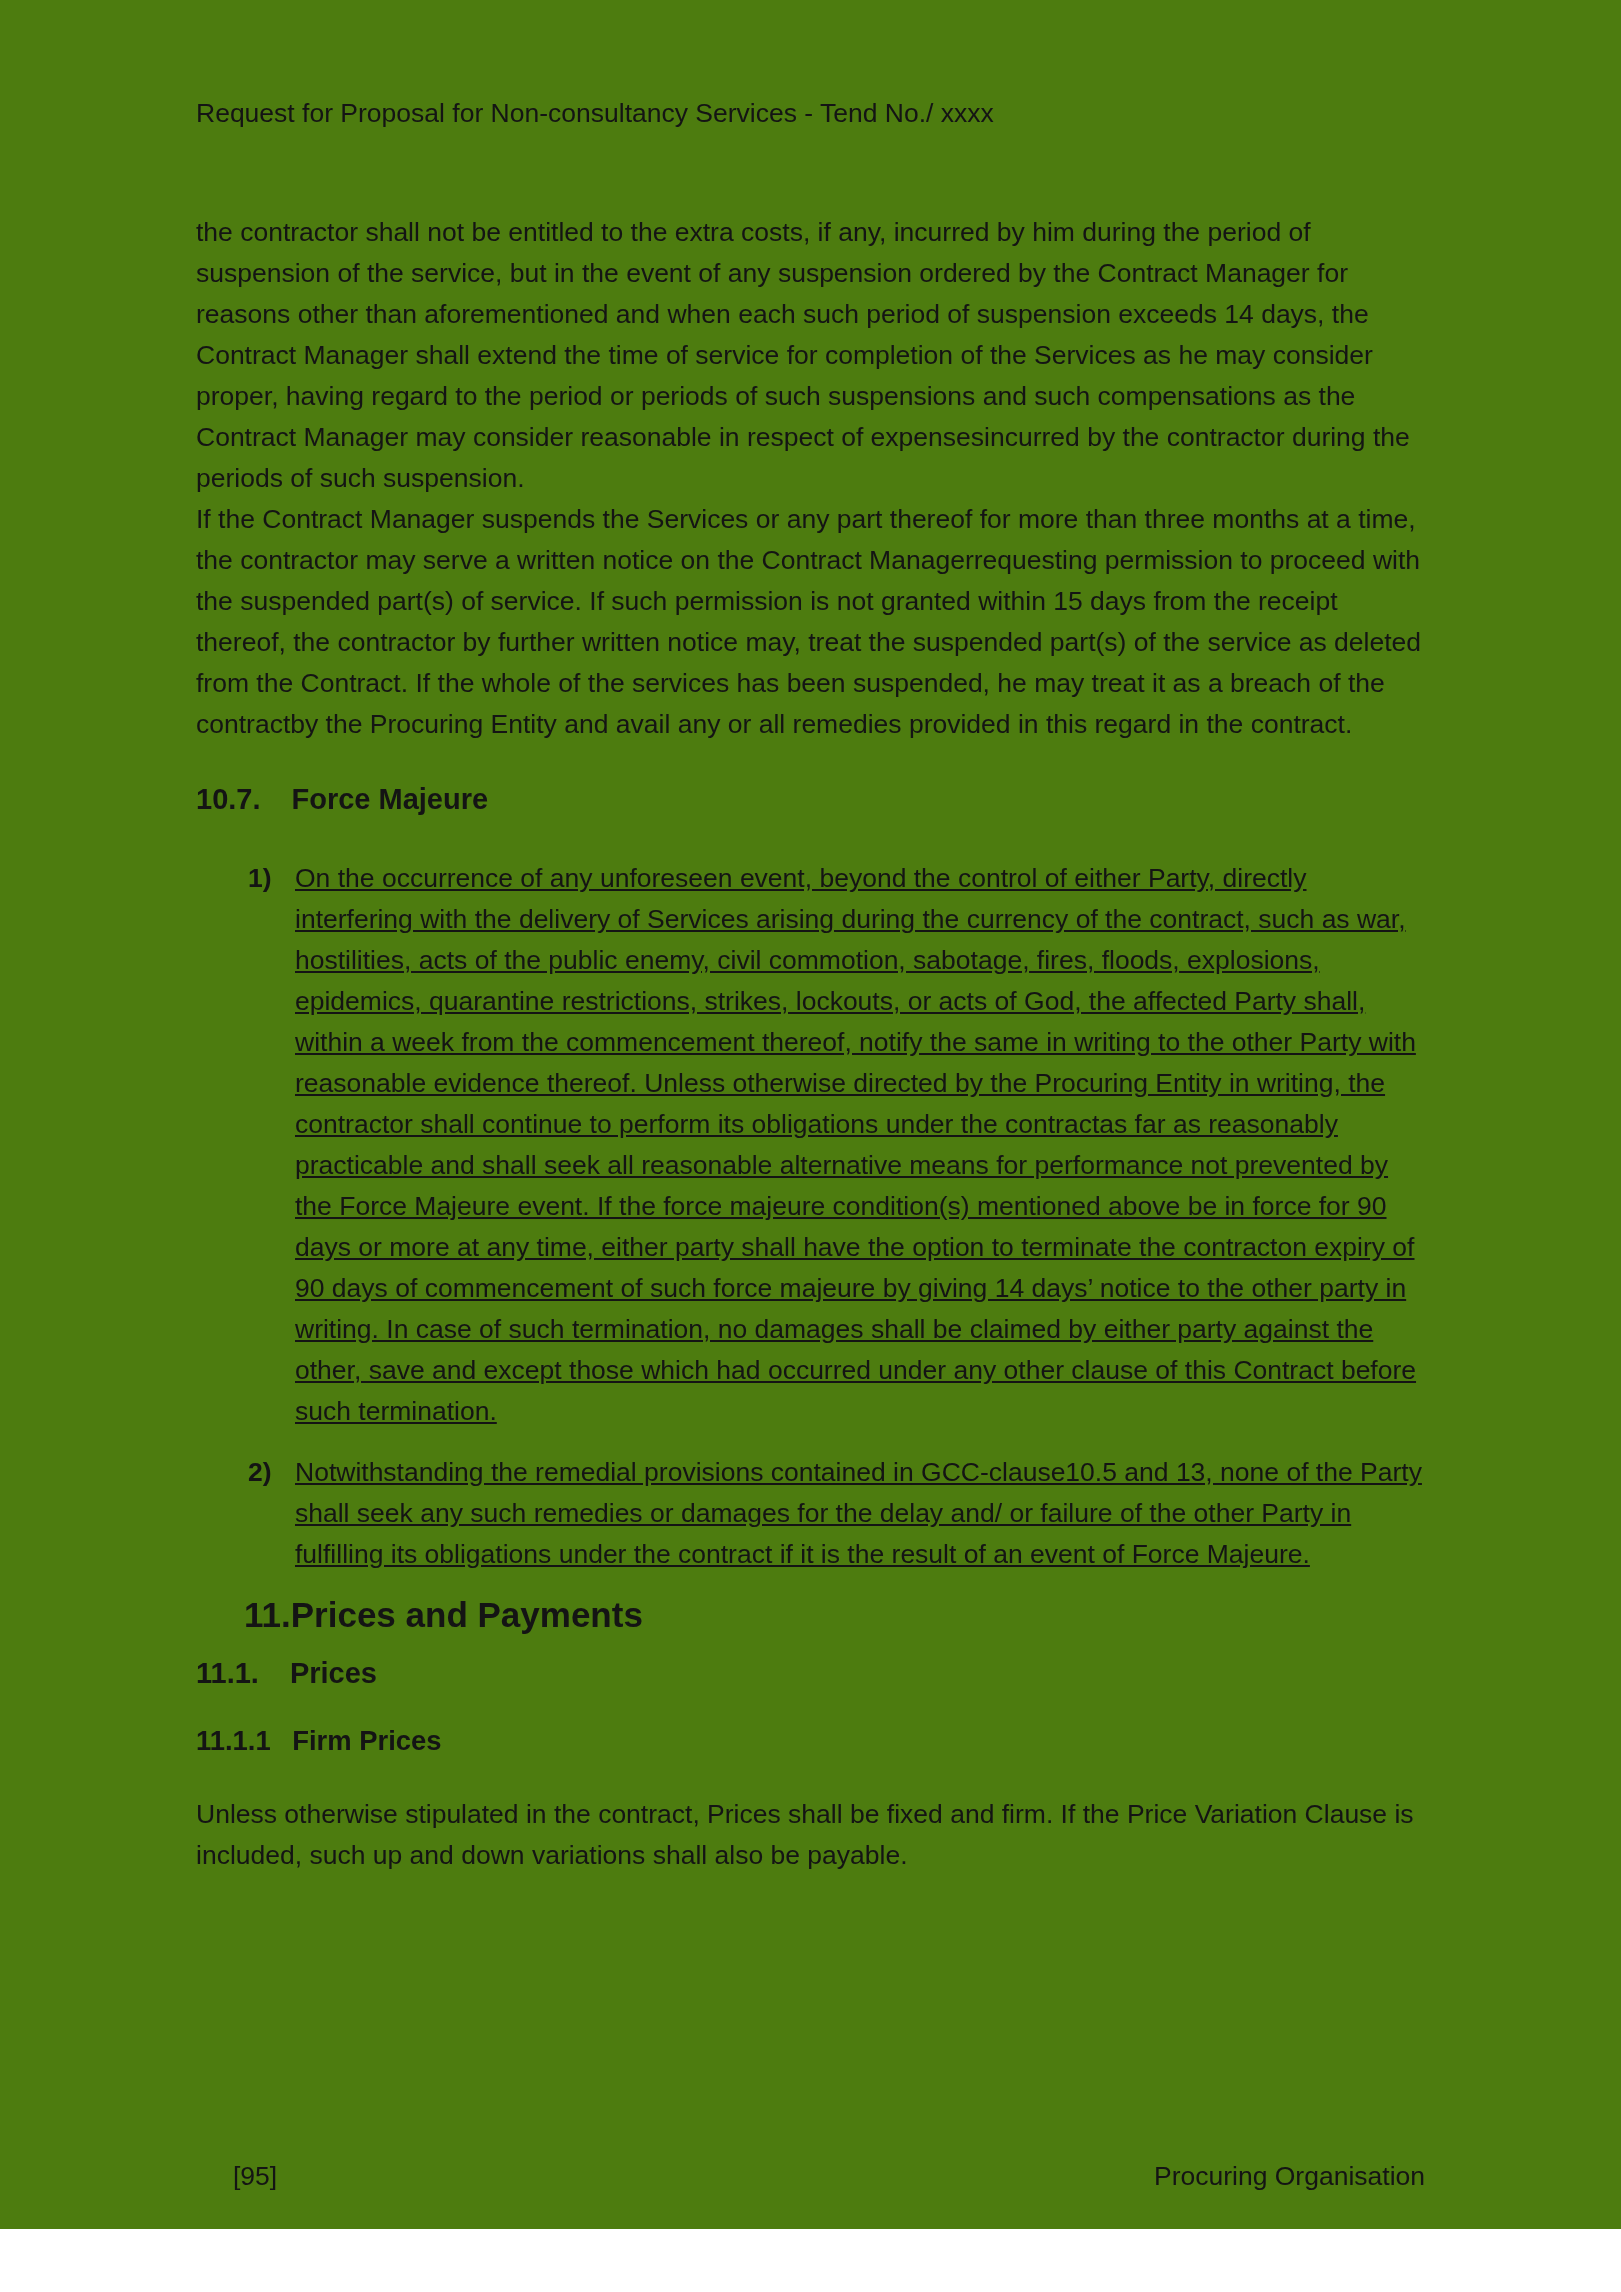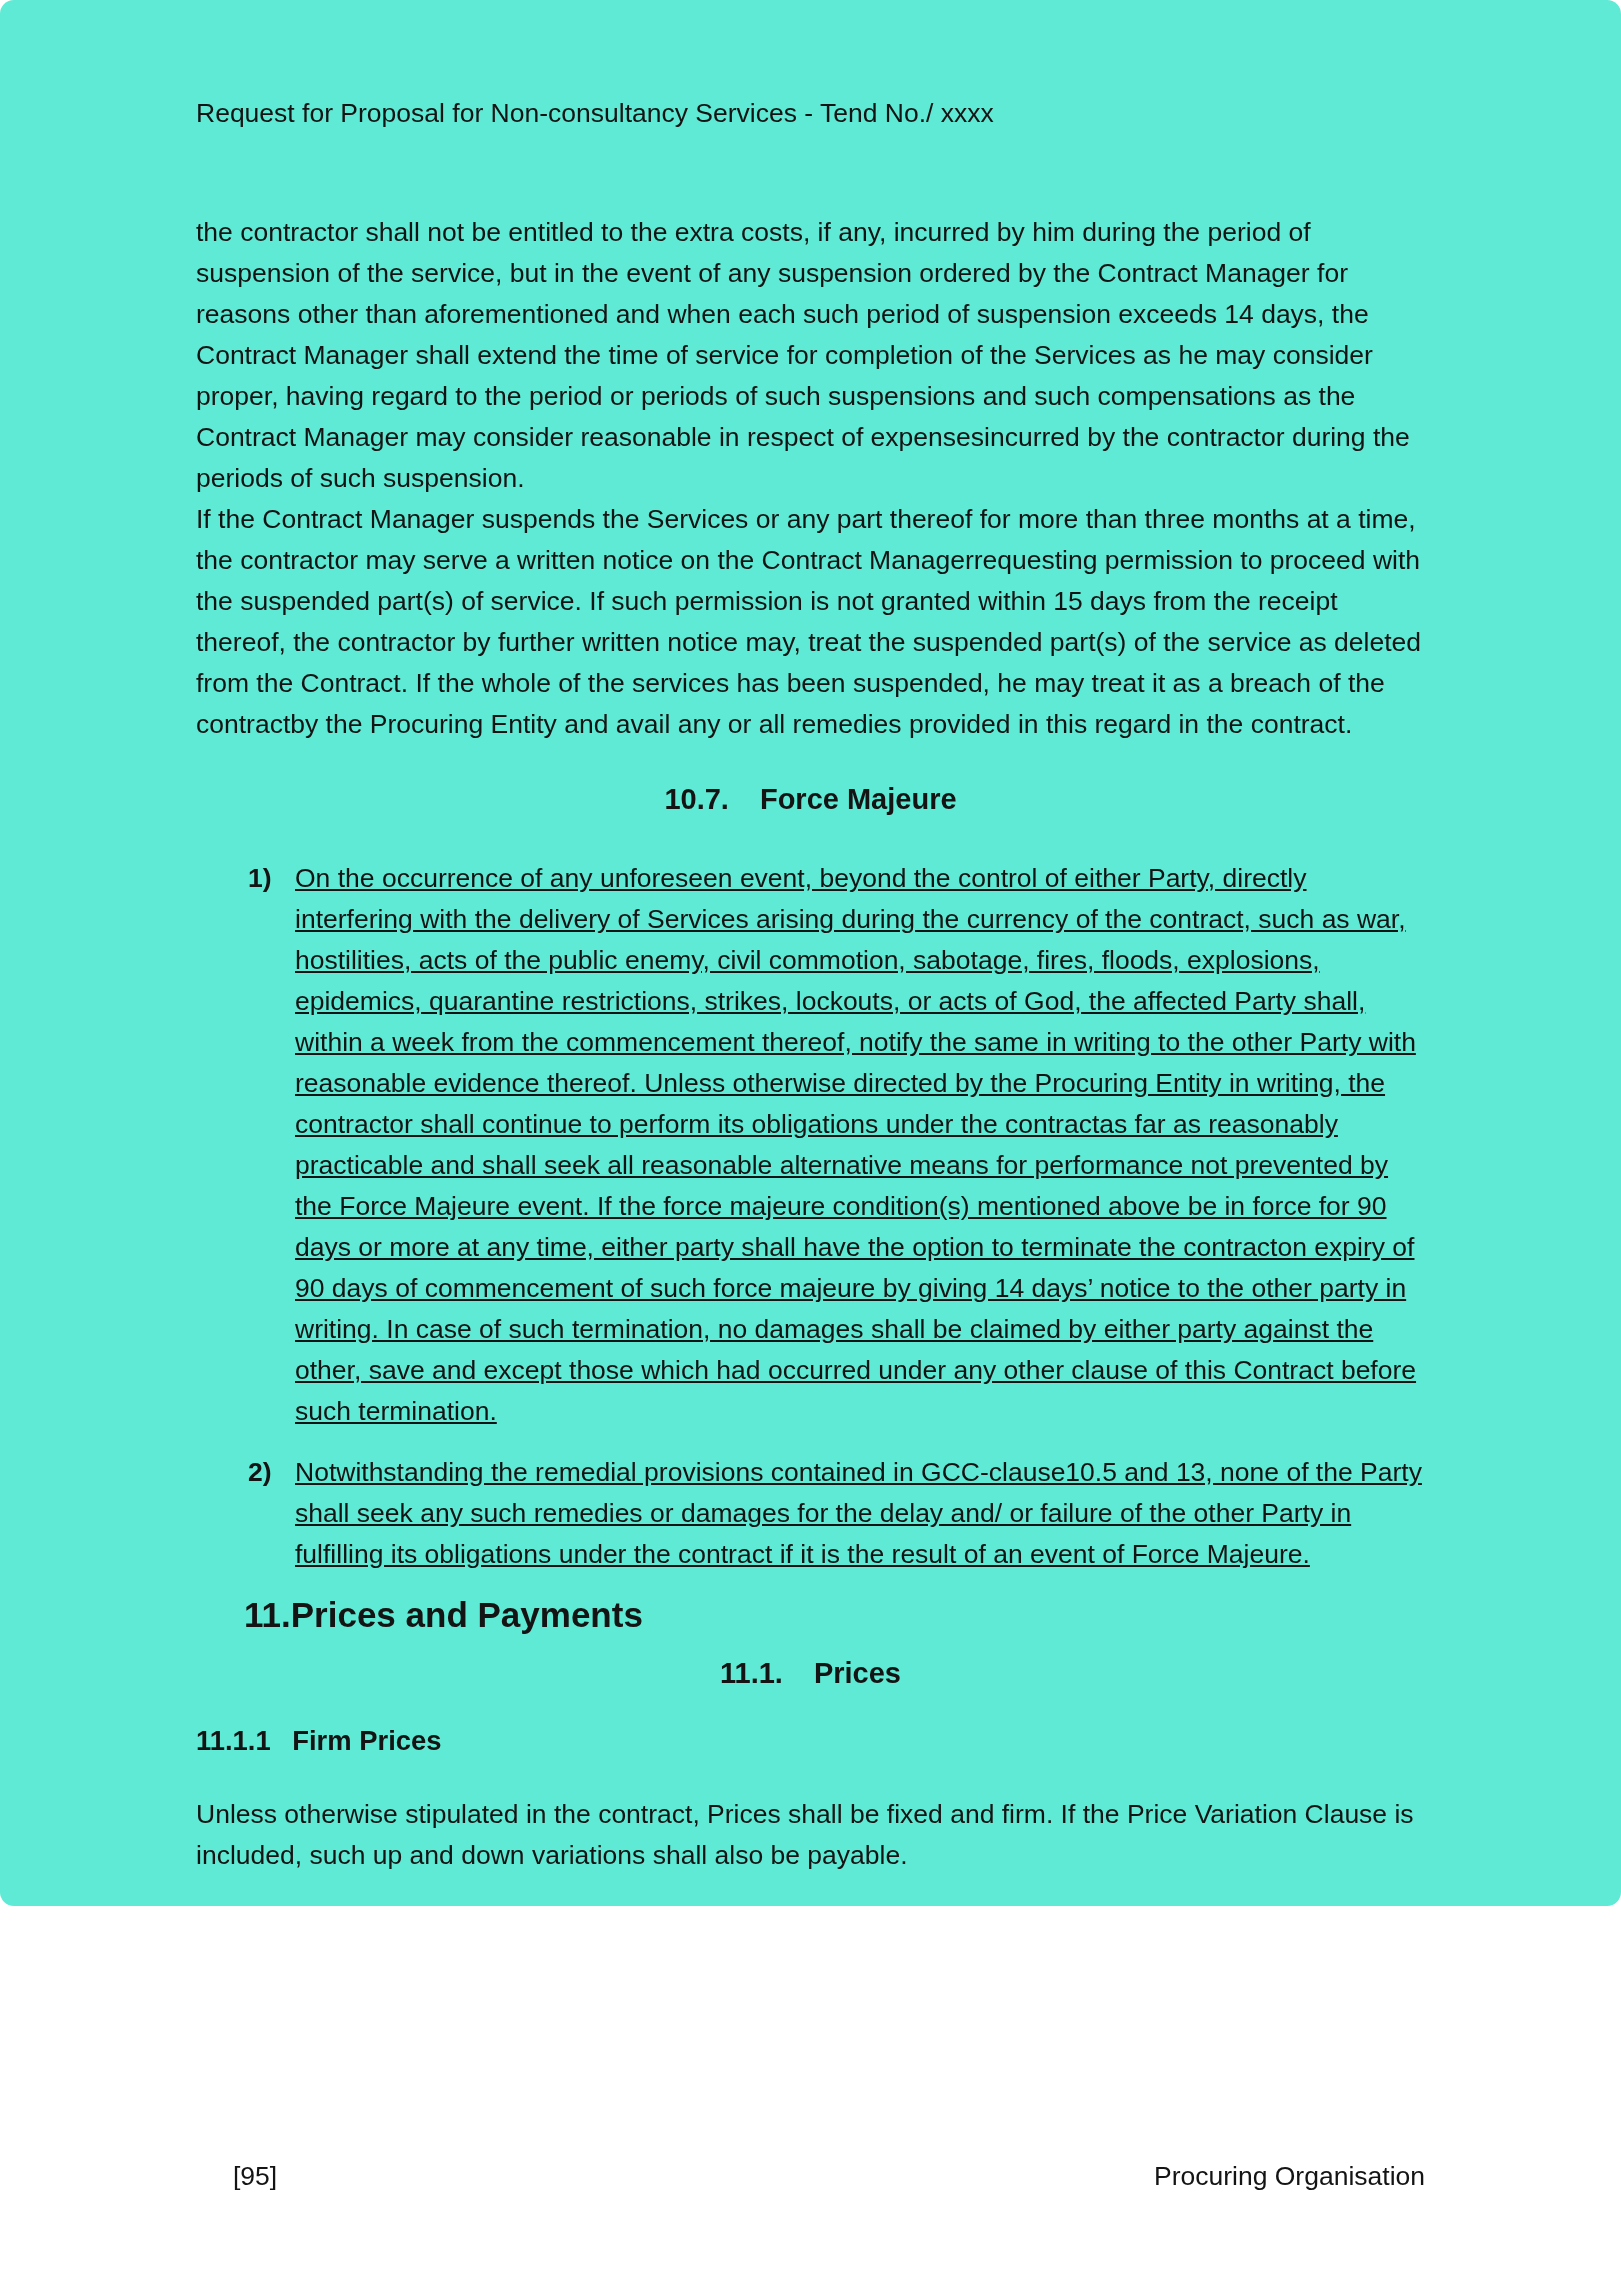--- a/index.html
+++ b/index.html
@@ -7,46 +7,44 @@
   body {
     width: 1621px;
     height: 2293px;
     font-family: "Liberation Sans", sans-serif;
     color: #141414;
     position: relative;
     overflow: hidden;
   }
   .page {
     width: 1621px;
-    height: 1906px;
+    height: 2229px;
     padding: 98px 196px 0 196px;
     position: relative;
-    background: #5eead4;
-    border-radius: 14px;
+    background: #4d7c0f;
   }
   .doc-header {
     font-size: 26.5px;
     line-height: 31px;
     margin-bottom: 83px;
   }
   p.body-para {
     font-size: 26.5px;
     line-height: 41px;
     text-align: left;
   }
   .h-sub {               
     font-size: 27.4px;
     line-height: 33px;
     font-weight: bold;
   }
   .h-mid {               
     font-size: 29px;
     line-height: 35px;
     font-weight: bold;
-    text-align: center;
   }
   .h-big {               
     font-size: 35px;
     line-height: 42px;
     font-weight: bold;
   }
   .mt-1063 { margin-top: 41px; margin-bottom: 35px; }
   .mt-107  { margin-top: 37px; margin-bottom: 41px; }
   .mt-11   { margin-top: 19.6px; margin-left: 48px; }
   .mt-111  { margin-top: 20px; }

